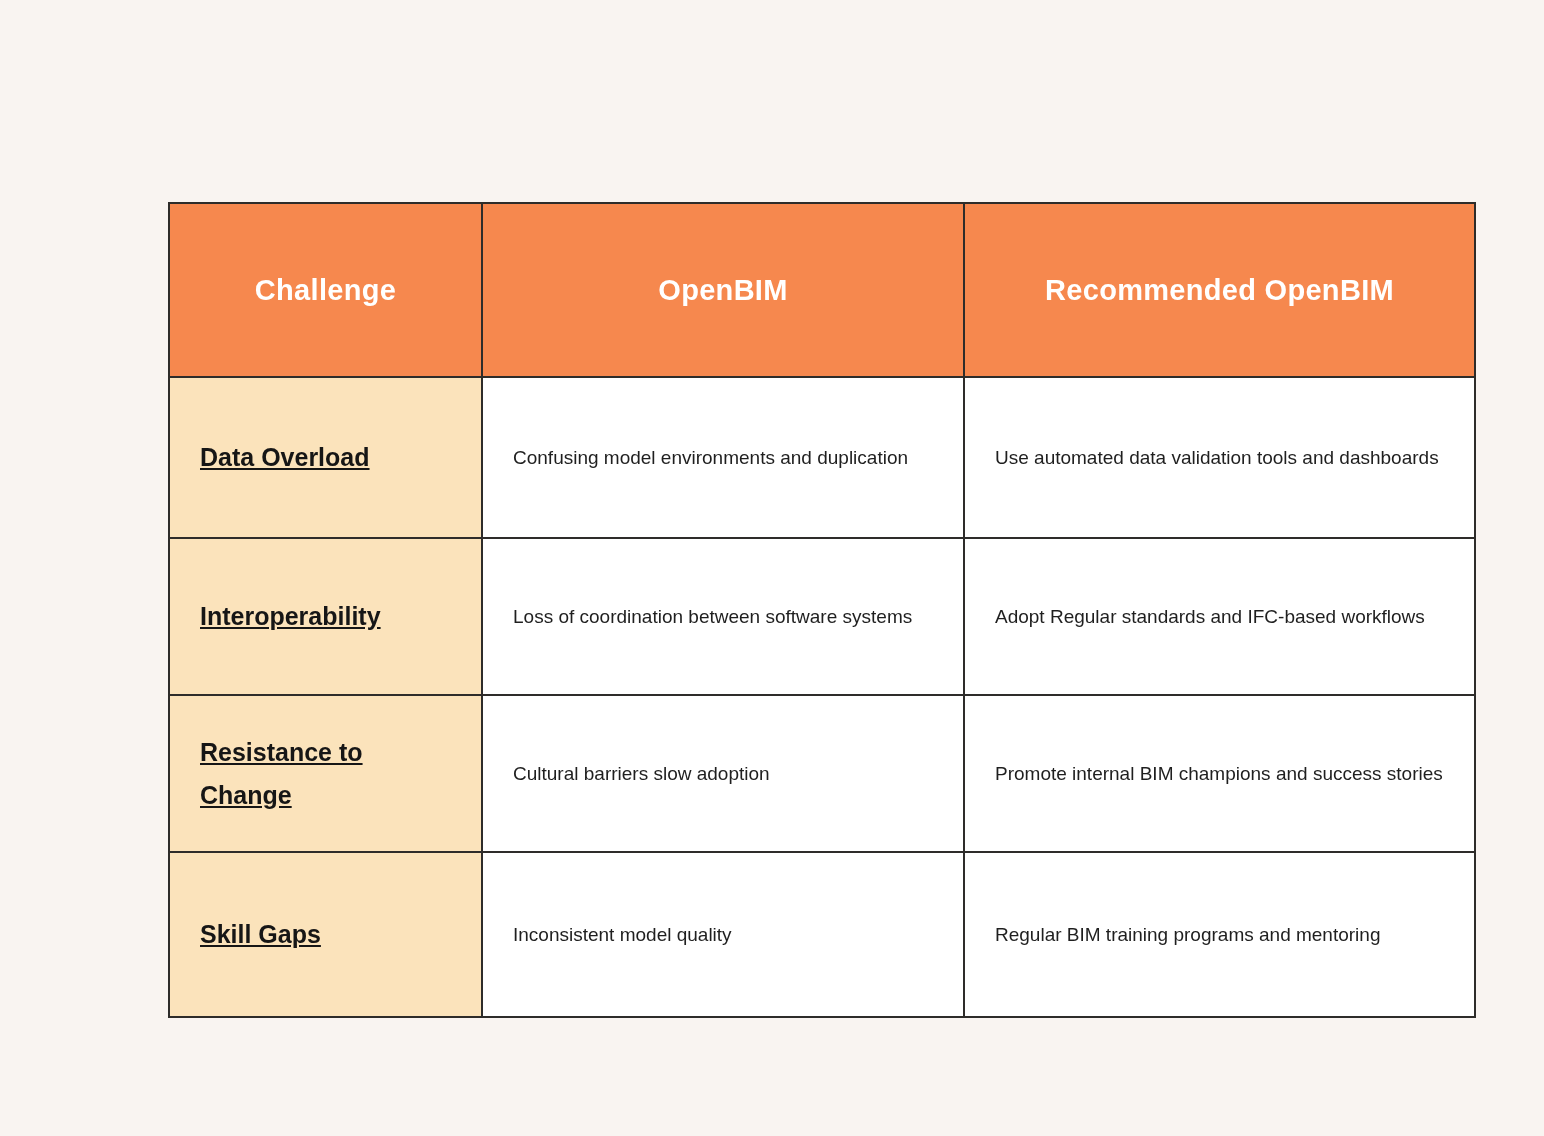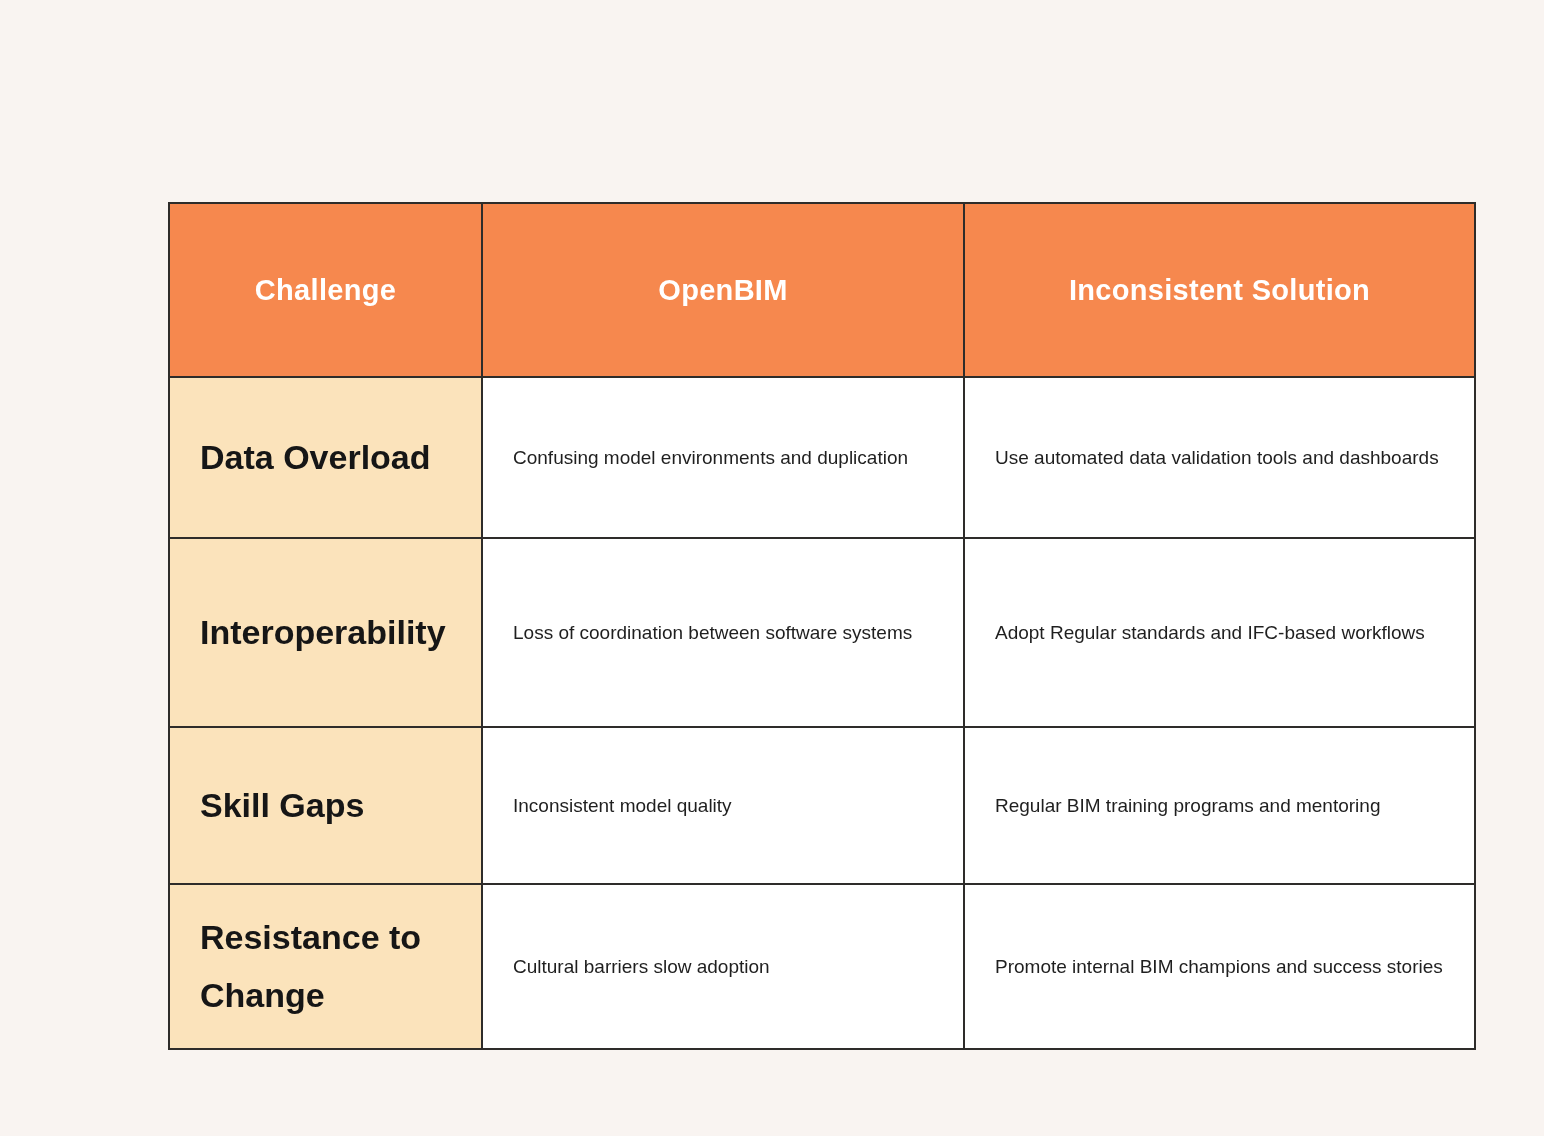--- a/index.html
+++ b/index.html
@@ -35,21 +35,21 @@
   table.challenges col.col-challenge { width: 313px; }
   table.challenges col.col-impact    { width: 482px; }
   table.challenges col.col-solution  { width: 511px; }
 
   table.challenges th,
   table.challenges td {
     border: 2px solid var(--border);
   }
   table.challenges thead tr { height: 174px; }
   table.challenges tbody tr:nth-child(1) { height: 161px; }
-  table.challenges tbody tr:nth-child(2) { height: 189px; }
+  table.challenges tbody tr:nth-child(2) { height: 157px; }
   table.challenges tbody tr:nth-child(3) { height: 157px; }
   table.challenges tbody tr:nth-child(4) { height: 165px; }
 
   table.challenges th {
     background: var(--header-bg);
     color: var(--header-text);
     font-size: 29px;
     font-weight: 600;
     letter-spacing: 0.3px;
     text-align: center;
@@ -61,58 +61,59 @@
     font-size: 19px;
     font-weight: 400;
     line-height: 1.55;
     text-align: left;
     vertical-align: middle;
     padding: 10px 28px 10px 30px;
   }
   table.challenges td.challenge-col {
     background: var(--challenge-bg);
     font-weight: 700;
-    font-size: 34px;
+    font-size: 25px;
     line-height: 1.7;
     color: #161616;
+    text-decoration: underline;
   }
 </style>
 </head>
 <body>
 
 <div class="stage">
   <table class="challenges">
     <colgroup>
       <col class="col-challenge">
       <col class="col-impact">
       <col class="col-solution">
     </colgroup>
     <thead>
       <tr>
         <th>Challenge</th>
         <th>OpenBIM</th>
-        <th>Inconsistent Solution</th>
+        <th>Recommended OpenBIM</th>
       </tr>
     </thead>
     <tbody>
       <tr>
         <td class="challenge-col">Data Overload</td>
         <td>Confusing model environments and duplication</td>
         <td>Use automated data validation tools and dashboards</td>
       </tr>
       <tr>
         <td class="challenge-col">Interoperability</td>
         <td>Loss of coordination between software systems</td>
         <td>Adopt Regular standards and IFC-based workflows</td>
       </tr>
       <tr>
+        <td class="challenge-col">Resistance to Change</td>
+        <td>Cultural barriers slow adoption</td>
+        <td>Promote internal BIM champions and success stories</td>
+      </tr>
+      <tr>
         <td class="challenge-col">Skill Gaps</td>
         <td>Inconsistent model quality</td>
         <td>Regular BIM training programs and mentoring</td>
-      </tr>
-      <tr>
-        <td class="challenge-col">Resistance to Change</td>
-        <td>Cultural barriers slow adoption</td>
-        <td>Promote internal BIM champions and success stories</td>
       </tr>
     </tbody>
   </table>
 </div>
 
 </body></html>

